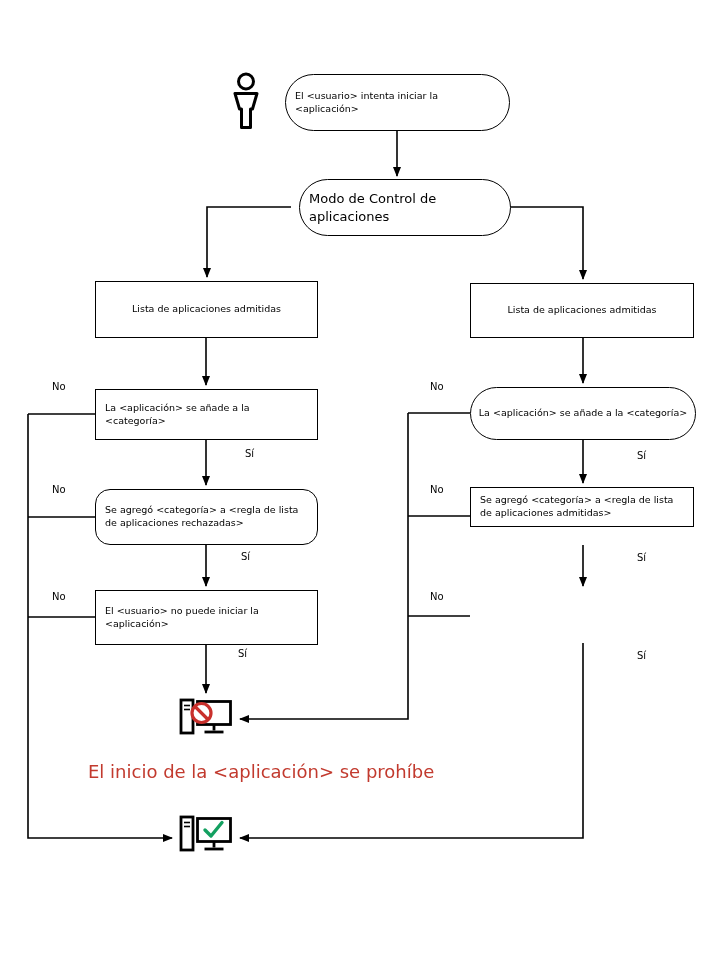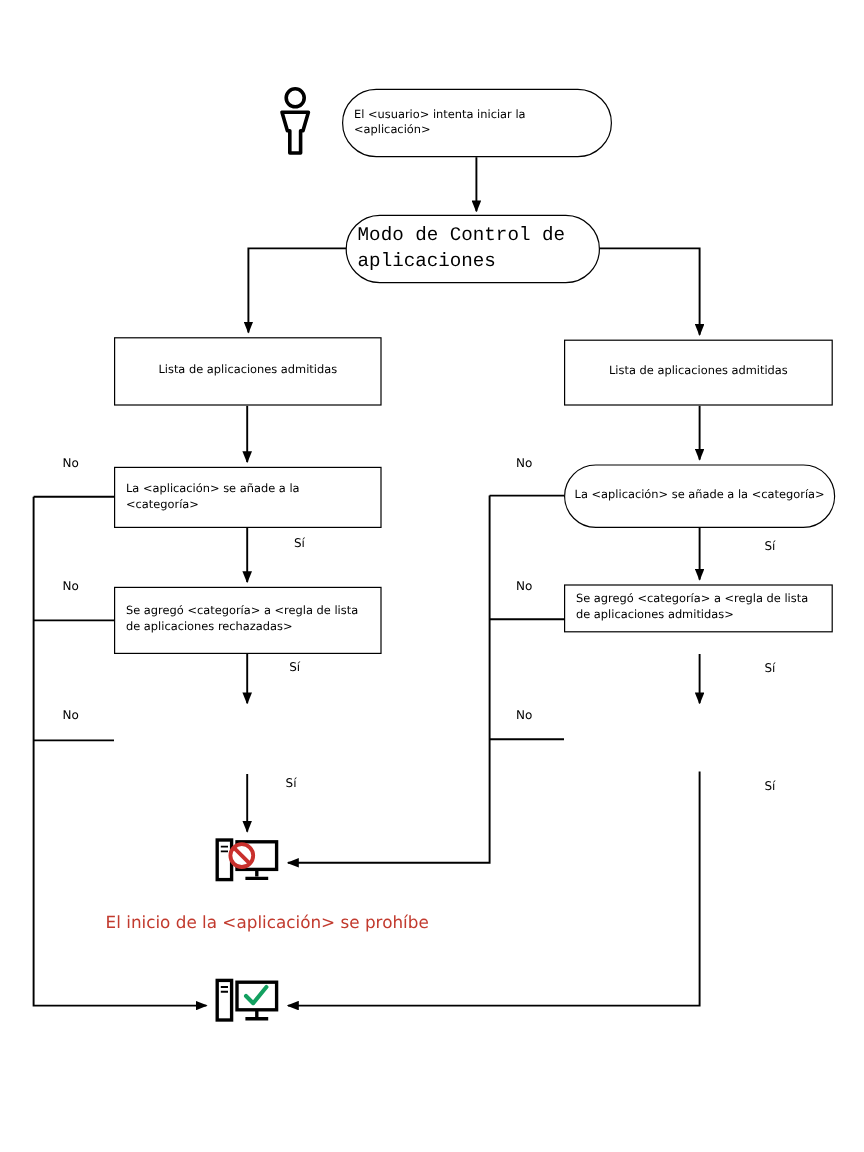--- a/index.html
+++ b/index.html
@@ -21,47 +21,47 @@
     display: flex;
     align-items: center;
     justify-content: center;
     font-size: 9.5px;
     line-height: 1.35;
     color: #000;
     padding: 3px 9px;
   }
   .stadium { border-radius: 29px; }
   #n-start      { left: 285px; top: 74px;  width: 225px; height: 57px; }
-  #n-mode       { left: 288px; top: 179px; width: 212px; height: 57px; font-size: 16px; font-family: Liberation Mono, monospace; }
+  #n-mode       { left: 299px; top: 179px; width: 212px; height: 57px; font-size: 13px; }
   #n-left-list  { left: 95px;  top: 281px; width: 223px; height: 57px; }
   #n-right-list { left: 470px; top: 283px; width: 224px; height: 55px; }
   #n-left-1     { left: 95px;  top: 389px; width: 223px; height: 51px; }
   #n-right-1    { left: 470px; top: 387px; width: 226px; height: 53px; padding: 3px 5px; }
-  #n-left-2     { left: 95px;  top: 489px; width: 223px; height: 56px; }
+  #n-left-2     { left: 95px;  top: 489px; width: 223px; height: 56px; border-radius: 15px; }
   #n-right-2    { left: 470px; top: 487px; width: 224px; height: 40px; }
   #n-left-3     { left: 95px;  top: 590px; width: 223px; height: 55px; }
   #n-right-3    { left: 470px; top: 590px; width: 224px; height: 53px; }
   .lbl { position: absolute; font-size: 10px; color: #000; }
   #l-no-1 { left: 52px;  top: 381px; }
   #l-no-2 { left: 52px;  top: 484px; }
   #l-no-3 { left: 52px;  top: 591px; }
   #r-no-1 { left: 430px; top: 381px; }
   #r-no-2 { left: 430px; top: 484px; }
   #r-no-3 { left: 430px; top: 591px; }
   #l-si-1 { left: 245px; top: 448px; }
   #l-si-2 { left: 241px; top: 551px; }
   #l-si-3 { left: 238px; top: 648px; }
   #r-si-1 { left: 637px; top: 450px; }
   #r-si-2 { left: 637px; top: 552px; }
   #r-si-3 { left: 637px; top: 650px; }
   .icon { position: absolute; }
   #i-user    { left: 226px; top: 72px;  width: 40px; height: 58px; }
   #i-blocked { left: 178px; top: 697px; width: 56px; height: 42px; }
   #i-started { left: 178px; top: 814px; width: 56px; height: 42px; }
-  .outcome { position: absolute; font-size: 14px; white-space: nowrap; }
+  .outcome { position: absolute; font-size: 18px; white-space: nowrap; }
   #t-prohibited { left: 88px;  top: 761px; }
   #t-started    { left: 130px; top: 874px; }
 </style>
 </head>
 <body>
 
 <div class="canvas">
 
   <svg class="wires" width="720" height="960">
     <defs>
@@ -106,20 +106,21 @@
   </div>
 
   <div class="node stadium" id="n-start">El &lt;usuario&gt; intenta iniciar la &lt;aplicación&gt;</div>
   <div class="node stadium" id="n-mode">Modo de Control de aplicaciones</div>
   <div class="node" id="n-left-list">Lista de aplicaciones admitidas</div>
   <div class="node" id="n-right-list">Lista de aplicaciones admitidas</div>
   <div class="node" id="n-left-1">La &lt;aplicación&gt; se añade a la &lt;categoría&gt;</div>
   <div class="node stadium" id="n-right-1">La &lt;aplicación&gt; se añade a la &lt;categoría&gt;</div>
   <div class="node" id="n-left-2">Se agregó &lt;categoría&gt; a &lt;regla de lista de aplicaciones rechazadas&gt;</div>
   <div class="node" id="n-right-2">Se agregó &lt;categoría&gt; a &lt;regla de lista de aplicaciones admitidas&gt;</div>
+  <div class="node" id="n-left-3">El &lt;usuario&gt; no puede iniciar la &lt;aplicación&gt;</div>
 
   <span class="lbl" id="l-no-1">No</span>
   <span class="lbl" id="l-no-2">No</span>
   <span class="lbl" id="l-no-3">No</span>
   <span class="lbl" id="r-no-1">No</span>
   <span class="lbl" id="r-no-2">No</span>
   <span class="lbl" id="r-no-3">No</span>
   <span class="lbl" id="l-si-1">Sí</span>
   <span class="lbl" id="l-si-2">Sí</span>
   <span class="lbl" id="l-si-3">Sí</span>

